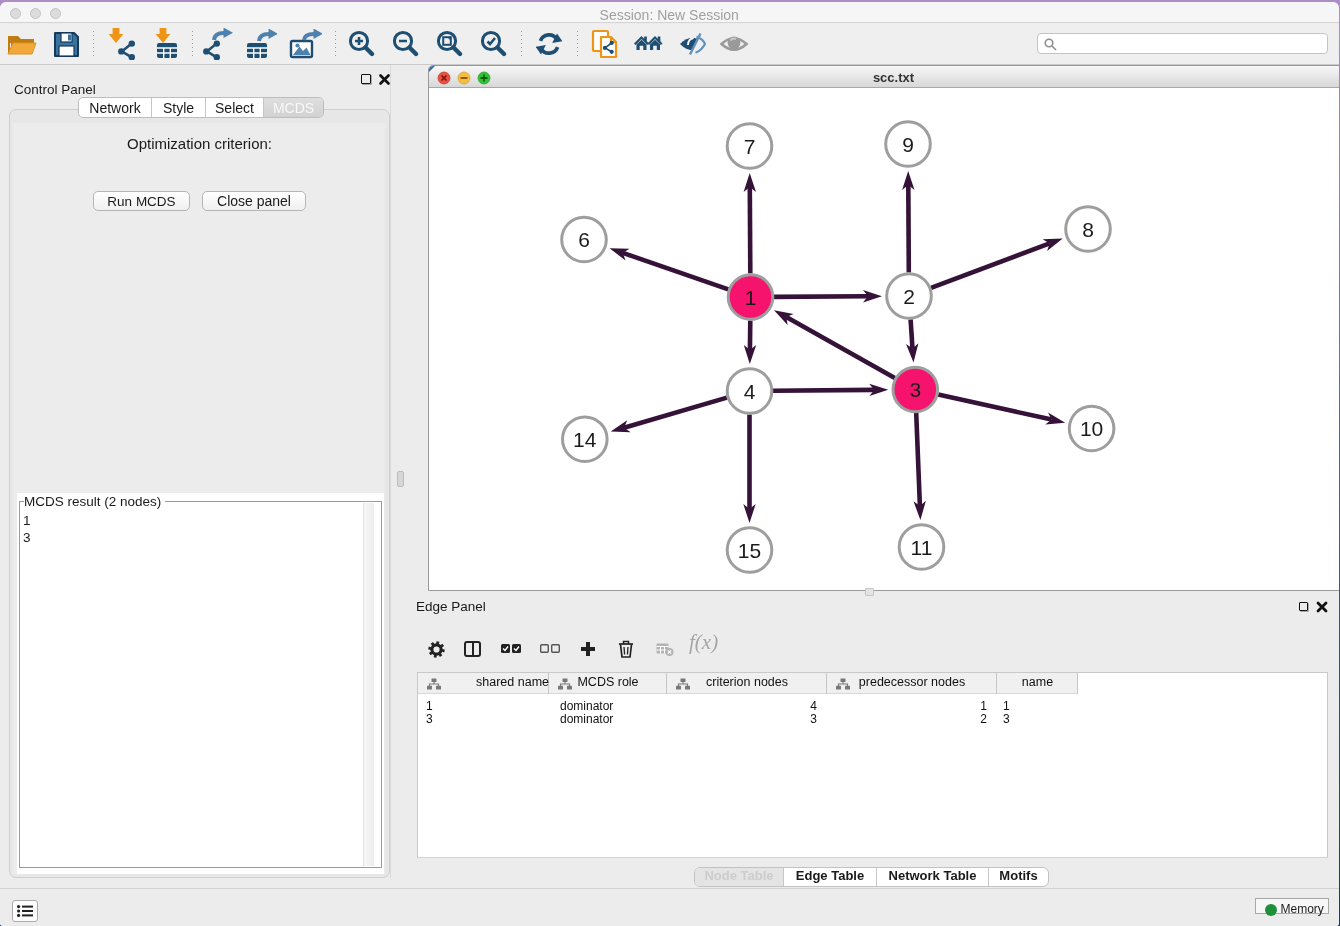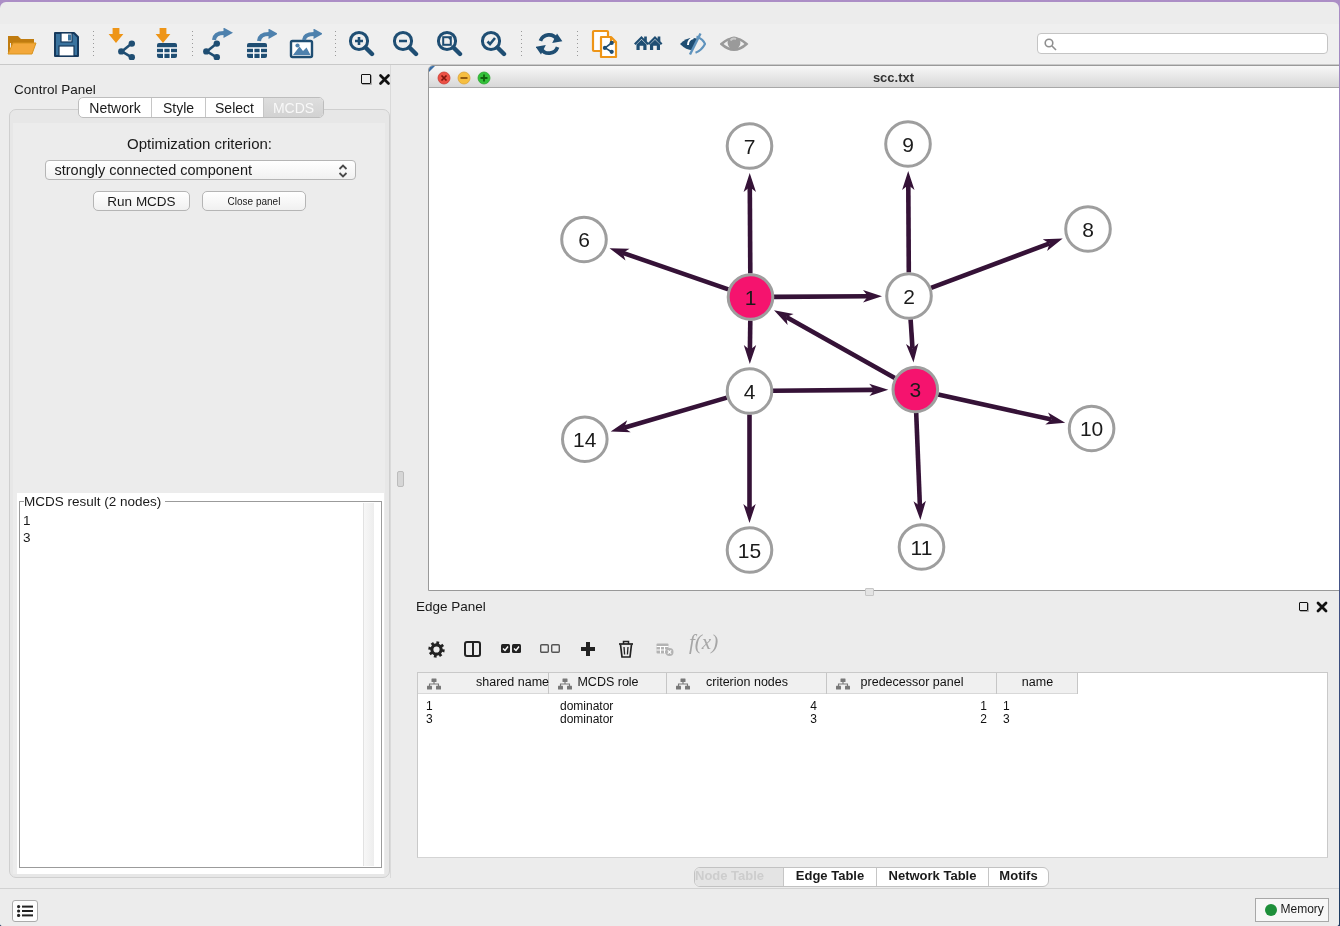--- a/index.html
+++ b/index.html
@@ -1,19 +1,25 @@
 <!DOCTYPE html>
 <html><head><meta charset="utf-8"><style>
 * { margin:0; padding:0; box-sizing:border-box; }
 html,body { width:1340px; height:926px; overflow:hidden; }
 body { font-family:"Liberation Sans",sans-serif; background:linear-gradient(#ac8ec6 0%, #8d7fb9 20%, #47548a 60%, #1d3a61 100%); position:relative; }
 .abs { position:absolute; }
 </style></head><body>
 
 <div class="abs" style="left:0;top:2px;width:1338.5px;height:924px;background:#ececec;border-radius:6px 6px 3px 3px;overflow:hidden;">
+<div class="abs" style="left:0;top:0;width:100%;height:21px;background:#f6f6f6;border-bottom:1px solid #d4d4d4;border-radius:6px 6px 0 0;">
+      <div class="abs" style="left:9.5px;top:6px;width:11px;height:11px;border-radius:50%;background:#dcdcdc;border:1px solid #c3c3c3;"></div>
+      <div class="abs" style="left:29.5px;top:6px;width:11px;height:11px;border-radius:50%;background:#dcdcdc;border:1px solid #c3c3c3;"></div>
+      <div class="abs" style="left:49.5px;top:6px;width:11px;height:11px;border-radius:50%;background:#dcdcdc;border:1px solid #c3c3c3;"></div>
+      <div style="text-align:center;font-size:14px;color:#a0a0a0;padding-top:5px;">Session: New Session</div>
+    </div>
 <div class="abs" style="left:0;top:22px;width:100%;height:41px;background:#efefef;border-bottom:1px solid #c9c9c9;"></div>
 <svg width="30" height="28" viewBox="0 0 30 28" style="position:absolute;left:7px;top:28px;">
       <path d="M2 6 L11 6 L14 9 L27 9 L27 13 L2 13 Z" fill="#c07c10"></path>
       <path d="M2 6 L2 22 L5 22 L5 11 L26 11" fill="none" stroke="#c07c10" stroke-width="2"></path>
       <path d="M6 13 L29 13 L25 24 L1 24 Z" fill="#f3a83b"></path>
       <path d="M6 13 L29 13 L25 24 L1 24 Z" fill="none" stroke="#d9941f" stroke-width="1"></path>
     </svg>
 <svg width="29" height="29" viewBox="0 0 29 29" style="position:absolute;left:52px;top:28px;">
       <path d="M3 3 L22 3 L26 7 L26 26 L3 26 Z" fill="#3a739e" stroke="#16395c" stroke-width="2" stroke-linejoin="round"></path>
       <rect x="9" y="3" width="11" height="9" fill="#ffffff" stroke="#16395c" stroke-width="1.2"></rect>
@@ -149,29 +155,22 @@
     </svg>
 <div class="abs" style="left:8.5px;top:107px;width:381px;height:769px;background:#e7e7e7;border:1px solid #cfcfcf;border-radius:7px;"></div>
 <div class="abs" style="left:13px;top:121px;width:372px;height:751px;background:#ececec;"></div>
 <div class="abs" style="left:78px;top:95px;width:246px;height:21px;border:1px solid #bdbdbd;border-radius:5px;overflow:hidden;display:flex;font-size:14px;background:#fff;">
       <div style="width:73px;border-right:1px solid #c6c6c6;text-align:center;line-height:20px;color:#1a1a1a;">Network</div>
       <div style="width:54px;border-right:1px solid #c6c6c6;text-align:center;line-height:20px;color:#1a1a1a;">Style</div>
       <div style="width:58px;border-right:1px solid #c6c6c6;text-align:center;line-height:20px;color:#1a1a1a;">Select</div>
       <div style="flex:1;text-align:center;line-height:20px;background:linear-gradient(#dedede,#d2d2d2);color:#f8f8f8;">MCDS</div>
     </div>
 <div class="abs" style="left:0;top:133px;width:399px;text-align:center;font-size:15px;color:#1a1a1a;">Optimization criterion:</div>
-<div class="abs" style="left:44.5px;top:158px;width:311px;height:20px;background:linear-gradient(#ffffff,#f1f1f1);border:1px solid #b5b5b5;border-radius:4px;">
-      <div style="font-size:14.5px;color:#1a1a1a;padding:1px 0 0 9px;">strongly connected component</div>
-      <svg width="10" height="14" viewBox="0 0 10 14" style="position:absolute;right:7px;top:3px;">
-        <path d="M1.5 5 L5 1.5 L8.5 5" fill="none" stroke="#4a4a4a" stroke-width="1.8"></path>
-        <path d="M1.5 9 L5 12.5 L8.5 9" fill="none" stroke="#4a4a4a" stroke-width="1.8"></path>
-      </svg>
-    </div>
 <div class="abs" style="left:93px;top:189px;width:97px;height:20px;background:linear-gradient(#ffffff,#f0f0f0);border:1px solid #b5b5b5;border-radius:5px;text-align:center;font-size:13.5px;color:#1a1a1a;line-height:19px;">Run MCDS</div>
-<div class="abs" style="left:202px;top:189px;width:104px;height:20px;background:linear-gradient(#ffffff,#f0f0f0);border:1px solid #b5b5b5;border-radius:5px;text-align:center;font-size:10px;color:#1a1a1a;line-height:19px;">Close panel</div>
+<div class="abs" style="left:202px;top:189px;width:104px;height:20px;background:linear-gradient(#ffffff,#f0f0f0);border:1px solid #b5b5b5;border-radius:5px;text-align:center;font-size:14px;color:#1a1a1a;line-height:19px;">Close panel</div>
 <div class="abs" style="left:17px;top:491px;width:367px;height:381px;background:#ffffff;"></div>
 <div class="abs" style="left:19px;top:499px;width:363px;height:367px;border:1px solid #9b9b9b;"></div>
 <div class="abs" style="left:24px;top:492px;width:141px;height:14px;background:#ffffff;font-size:13.5px;color:#1a1a1a;">MCDS result (2 nodes)</div>
 <div class="abs" style="left:23px;top:511px;font-size:13.5px;color:#1a1a1a;line-height:16.5px;">1<br>3</div>
 <div class="abs" style="left:363px;top:501px;width:11px;height:363px;background:linear-gradient(90deg,#f7f7f7,#ededed);border-left:1px solid #e2e2e2;"></div>
 <div class="abs" style="left:390px;top:63px;width:1px;height:813px;background:#dadada;"></div>
 <div class="abs" style="left:397px;top:469px;width:7px;height:16px;background:#d6d6d6;border:1px solid #bcbcbc;border-radius:2px;"></div>
 <div class="abs" style="left:428px;top:63px;width:931px;height:526px;border:1px solid #999;border-radius:5px 5px 0 0;background:#fff;overflow:hidden;">
       <div style="height:22px;background:linear-gradient(#f7f7f7,#d8d8d8);border-bottom:1px solid #a8a8a8;position:relative;">
         <div style="text-align:center;font-size:13px;font-weight:600;color:#333;padding-top:4px;">scc.txt</div>
@@ -310,21 +309,21 @@
 <div class="abs" style="left:667px;top:673px;width:160px;text-align:center;font-size:12.5px;color:#111;">criterion nodes</div>
 <svg class="abs" width="14" height="12" viewBox="0 0 14 12" style="left:676px;top:676px;">
       <g fill="#787878">
         <rect x="4.5" y="0.5" width="5" height="3.6" rx="0.5"></rect>
         <rect x="0" y="7.8" width="5" height="3.6" rx="0.5"></rect>
         <rect x="9" y="7.8" width="5" height="3.6" rx="0.5"></rect>
       </g>
       <path d="M7 4 L7 6 M2.5 8 L2.5 6 L11.5 6 L11.5 8" fill="none" stroke="#787878" stroke-width="1.1"></path>
     </svg>
 <div class="abs" style="left:827px;top:671px;width:170px;height:21px;border-right:1px solid #c6c6c6;"></div>
-<div class="abs" style="left:827px;top:673px;width:170px;text-align:center;font-size:12.5px;color:#111;">predecessor panel</div>
+<div class="abs" style="left:827px;top:673px;width:170px;text-align:center;font-size:12.5px;color:#111;">predecessor nodes</div>
 <svg class="abs" width="14" height="12" viewBox="0 0 14 12" style="left:836px;top:676px;">
       <g fill="#787878">
         <rect x="4.5" y="0.5" width="5" height="3.6" rx="0.5"></rect>
         <rect x="0" y="7.8" width="5" height="3.6" rx="0.5"></rect>
         <rect x="9" y="7.8" width="5" height="3.6" rx="0.5"></rect>
       </g>
       <path d="M7 4 L7 6 M2.5 8 L2.5 6 L11.5 6 L11.5 8" fill="none" stroke="#787878" stroke-width="1.1"></path>
     </svg>
 <div class="abs" style="left:997px;top:671px;width:81px;height:21px;border-right:1px solid #c6c6c6;"></div>
 <div class="abs" style="left:997px;top:673px;width:81px;text-align:center;font-size:12.5px;color:#111;">name</div>
@@ -332,34 +331,34 @@
 <div class="abs" style="left:560px;top:697px;font-size:12px;color:#111;">dominator</div>
 <div class="abs" style="left:667px;top:697px;width:150px;text-align:right;font-size:12px;color:#111;">4</div>
 <div class="abs" style="left:827px;top:697px;width:160px;text-align:right;font-size:12px;color:#111;">1</div>
 <div class="abs" style="left:1003px;top:697px;font-size:12px;color:#111;">1</div>
 <div class="abs" style="left:426px;top:710px;font-size:12px;color:#111;">3</div>
 <div class="abs" style="left:560px;top:710px;font-size:12px;color:#111;">dominator</div>
 <div class="abs" style="left:667px;top:710px;width:150px;text-align:right;font-size:12px;color:#111;">3</div>
 <div class="abs" style="left:827px;top:710px;width:160px;text-align:right;font-size:12px;color:#111;">2</div>
 <div class="abs" style="left:1003px;top:710px;font-size:12px;color:#111;">3</div>
 <div class="abs" style="left:694px;top:864.5px;width:355px;height:20px;border:1px solid #c2c2c2;border-radius:6px;overflow:hidden;display:flex;font-size:13px;font-weight:bold;background:#fff;">
-      <div style="width:88px;background:#e4e4e4;color:#cdcdcd;text-align:left;line-height:15px;font-weight:bold;">Node Table</div>
+      <div style="width:88px;background:#e4e4e4;color:#cdcdcd;text-align:center;line-height:15px;font-weight:bold;">Node Table</div>
       <div style="width:93px;border-left:1px solid #c6c6c6;text-align:center;line-height:15px;color:#1a1a1a;">Edge Table</div>
       <div style="width:112px;border-left:1px solid #c6c6c6;text-align:center;line-height:15px;color:#1a1a1a;">Network Table</div>
       <div style="flex:1;border-left:1px solid #c6c6c6;text-align:center;line-height:15px;color:#1a1a1a;">Motifs</div>
     </div>
 <div class="abs" style="left:0;top:886px;width:100%;height:38px;background:#ececec;border-top:1px solid #d2d2d2;"></div>
 <div class="abs" style="left:11.5px;top:898px;width:26px;height:22px;background:#fdfdfd;border:1px solid #ababab;border-radius:3px;">
       <svg width="16" height="12" viewBox="0 0 16 12" style="position:absolute;left:4px;top:4px;">
         <g fill="#222">
           <circle cx="1.6" cy="1.6" r="1.6"></circle>
           <circle cx="1.6" cy="6" r="1.6"></circle>
           <circle cx="1.6" cy="10.4" r="1.6"></circle>
           <rect x="5" y="0.6" width="11" height="2"></rect>
           <rect x="5" y="5" width="11" height="2"></rect>
           <rect x="5" y="9.4" width="11" height="2"></rect>
         </g>
       </svg>
     </div>
-<div class="abs" style="left:1254.5px;top:896px;width:74px;height:24px;background:#f7f7f7;border:1px solid #a8a8a8;">
+<div class="abs" style="left:1254.5px;top:896px;width:74px;height:16px;background:#f7f7f7;border:1px solid #a8a8a8;">
       <div style="position:absolute;left:9px;top:4.5px;width:12px;height:12px;border-radius:50%;background:#1e8f3a;"></div>
       <div style="position:absolute;left:25px;top:3px;font-size:12px;color:#1a1a1a;">Memory</div>
     </div>
 </div>
 </body></html>

